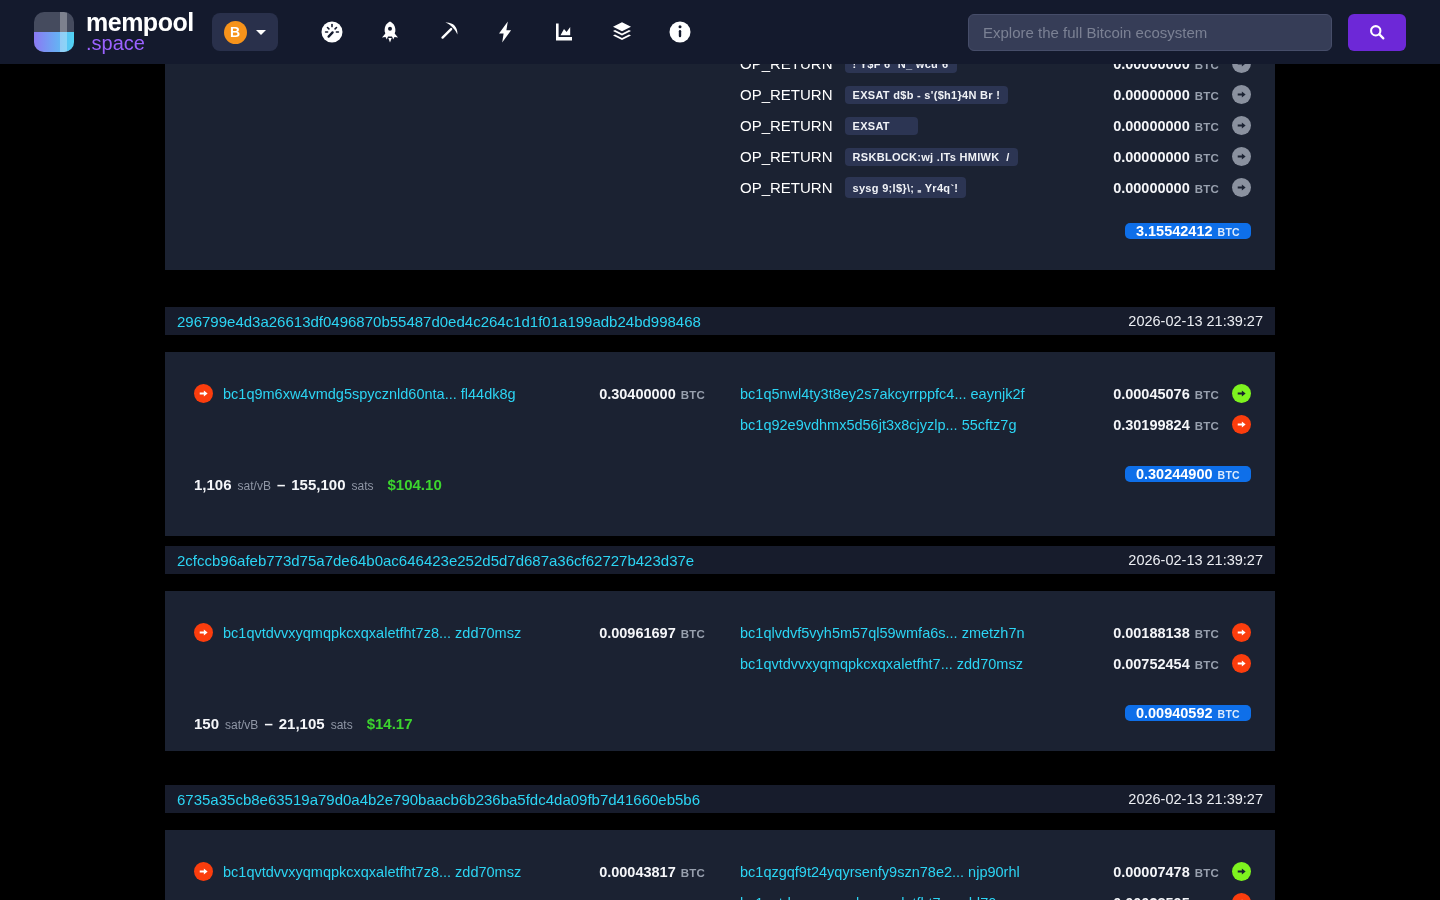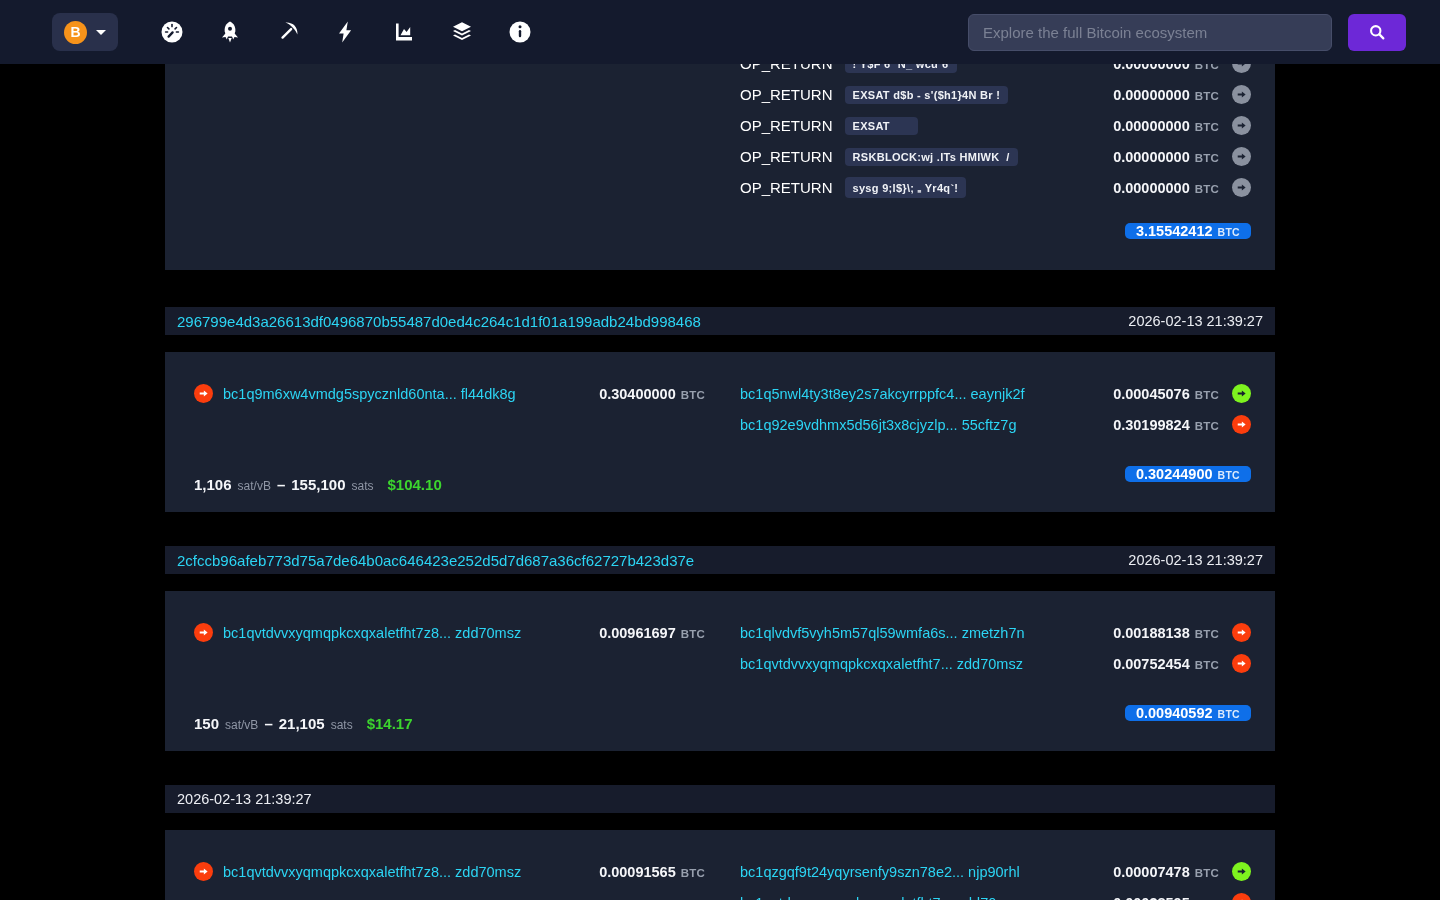--- a/index.html
+++ b/index.html
@@ -75,21 +75,21 @@
   }
   .tx-header {
     position:absolute; left:165px; width:1110px; height:28px;
     background:#171c2c; display:flex; align-items:center;
     justify-content:space-between; padding:0 12px;
   }
   .txid { color:#2cd5f4; font-size:15px; white-space:nowrap; }
   .tx-date { color:#eceef3; font-size:14.5px; }
 
   .card-op { top:-20px; height:290px; padding:68px 24px 0 29px; }
-  .h2 { top:307px; }  .b2 { top:352px; height:160px; }
+  .h2 { top:307px; }  .b2 { top:352px; height:184px; }
   .h3 { top:546px; }  .b3 { top:591px; height:160px; }
   .h4 { top:785px; }  .b4 { top:830px; height:160px; }
   .tx-body { padding:26px 24px 24px 29px; }
 
   .cols { display:flex; gap:35px; }
   .col { flex:0 0 511px; min-width:0; }
 
   .io-row { height:31px; display:flex; align-items:center; }
   .addr { color:#2cd5f4; font-size:14.5px; white-space:nowrap; overflow:hidden; margin-right:8px; }
   .amt { margin-left:auto; white-space:nowrap; display:flex; align-items:baseline; gap:5px; }
@@ -127,20 +127,30 @@
   .fee b { font-weight:700; color:#f5f6f9; }
   .fee .unit { color:#8f96a5; font-size:12px; font-weight:500; }
   .fee .dash { color:#f5f6f9; font-weight:700; }
   .fee .fiat { color:#3cd52e; font-weight:600; margin-left:8px; }
   .tx-footer .total-badge { margin-left:auto; }
 </style>
 </head>
 <body>
 
 <nav class="navbar">
+  <a class="brand">
+    <span class="brand-mark">
+      <span class="half"></span>
+        <span class="stripe"></span>
+    </span>
+    <span class="brand-text">
+      <span class="brand-name">mempool</span>
+      <span class="brand-tld">.space</span>
+    </span>
+  </a>
 
   <button class="network-btn">
     <span class="btc-circle">B</span>
     <span class="caret-down"></span>
   </button>
 
   <div class="nav-icons">
     <a class="nav-icon">
       <svg viewBox="0 0 24 24">
         <circle cx="12" cy="12" r="10.5" fill="#fff"></circle>
@@ -409,34 +419,35 @@
       <span class="fiat">$14.17</span>
     </div>
     <span class="total-badge">
         <b>0.00940592</b>
         <small>BTC</small>
       </span>
   </div>
 </section>
 
 <header class="tx-header h4">
+  <a class="txid">6735a35cb8e63519a79d0a4b2e790baacb6b236ba5fdc4da09fb7d41660eb5b6</a>
   <span class="tx-date">2026-02-13 21:39:27</span>
 </header>
 <section class="tx-body b4">
   <div class="cols">
     <div class="col">
       <div class="io-row">
         <span class="io-arrow red lead">
             <svg viewBox="0 0 16 16">
               <path d="M2.5 6.4h6V3.5L14 8l-5.5 4.5V9.6h-6z"></path>
             </svg>
           </span>
         <a class="addr">bc1qvtdvvxyqmqpkcxqxaletfht7z8... zdd70msz</a>
         <span class="amt">
-            <b>0.00091565</b>
+            <b>0.00043817</b>
             <small>BTC</small>
           </span>
       </div>
     </div>
     <div class="col">
       <div class="io-row">
         <a class="addr">bc1qzgqf9t24yqyrsenfy9szn78e2... njp90rhl</a>
         <span class="amt">
             <b>0.00007478</b>
             <small>BTC</small>

